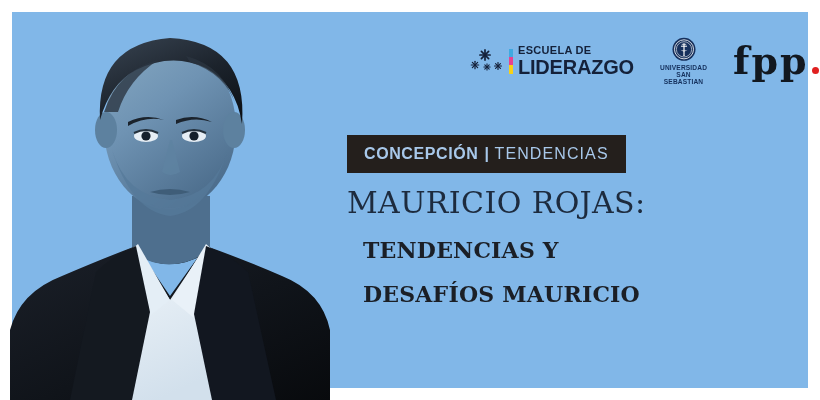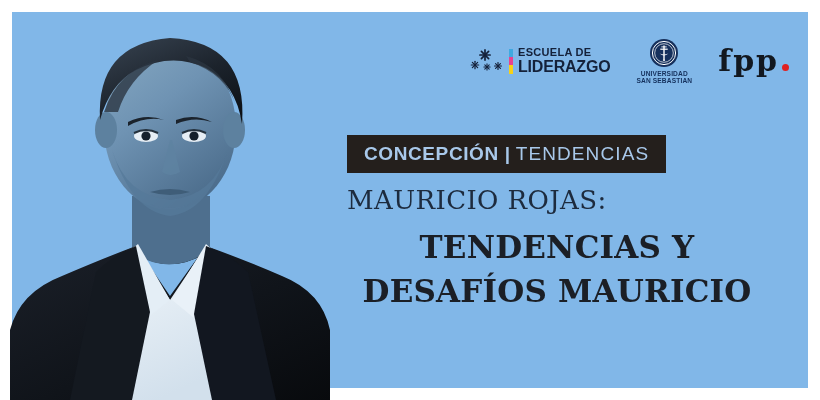--- a/index.html
+++ b/index.html
@@ -83,21 +83,21 @@
     line-height: 1;
   }
   .edl-top {
     font-size: 11px;
     font-weight: 700;
     letter-spacing: 0.3px;
     color: #14213a;
     margin-bottom: 1px;
   }
   .edl-bot {
-    font-size: 16px;
+    font-size: 20px;
     font-weight: 700;
     letter-spacing: -0.2px;
     color: #14213a;
   }
   
   .logo-uss {
     display: flex;
     flex-direction: column;
     align-items: center;
     justify-content: center;
@@ -111,21 +111,21 @@
     color: #14305c;
     font-size: 6.6px;
     font-weight: 700;
     letter-spacing: 0.15px;
   }
   
   .logo-fpp {
     display: flex;
     align-items: baseline;
     font-family: "DejaVu Serif", serif;
-    font-size: 30px;
+    font-size: 38px;
     font-weight: 700;
     color: #121820;
     letter-spacing: 2px;
     line-height: 1;
   }
   .fpp-dot {
     display: inline-block;
     width: 7px;
     height: 7px;
     border-radius: 50%;
@@ -136,54 +136,53 @@
   .tag-banner {
     position: absolute;
     left: 347px;
     top: 135px;
     height: 38px;
     padding: 0 17px;
     background: #241f1c;
     display: inline-flex;
     align-items: center;
     color: #a8c8ea;
-    font-size: 19px;
+    font-size: 16px;
     letter-spacing: 0.6px;
     white-space: nowrap;
   }
   .tag-city { font-weight: 700; }
   .tag-sep  { font-weight: 700; margin: 0 5px 0 6px; }
   .tag-kind { font-weight: 400; letter-spacing: 1.1px; }
   
   .headline {
     position: absolute;
     left: 347px;
     top: 186px;
     width: 420px;
   }
   .speaker {
     font-family: "DejaVu Serif", serif;
     font-weight: 400;
-    font-size: 26px;
+    font-size: 30px;
     letter-spacing: 0.4px;
     color: #1d2b3e;
     line-height: 1.12;
-    margin: 0 0 13px 0;
+    margin: 0 0 6px 0;
     white-space: nowrap;
   }
   .topic-line {
     font-family: "DejaVu Serif", serif;
     font-weight: 700;
-    font-size: 31px;
+    font-size: 22px;
     letter-spacing: 0.2px;
     color: #1b1f26;
     line-height: 1.28;
-    margin: 4px;
+    margin: 16px;
     white-space: nowrap;
-    text-align: center;
   }
 </style>
 </head>
 <body>
 
 <div id="banner">
 
   <div class="blue-field"></div>
 
   <div class="portrait-wrap">

